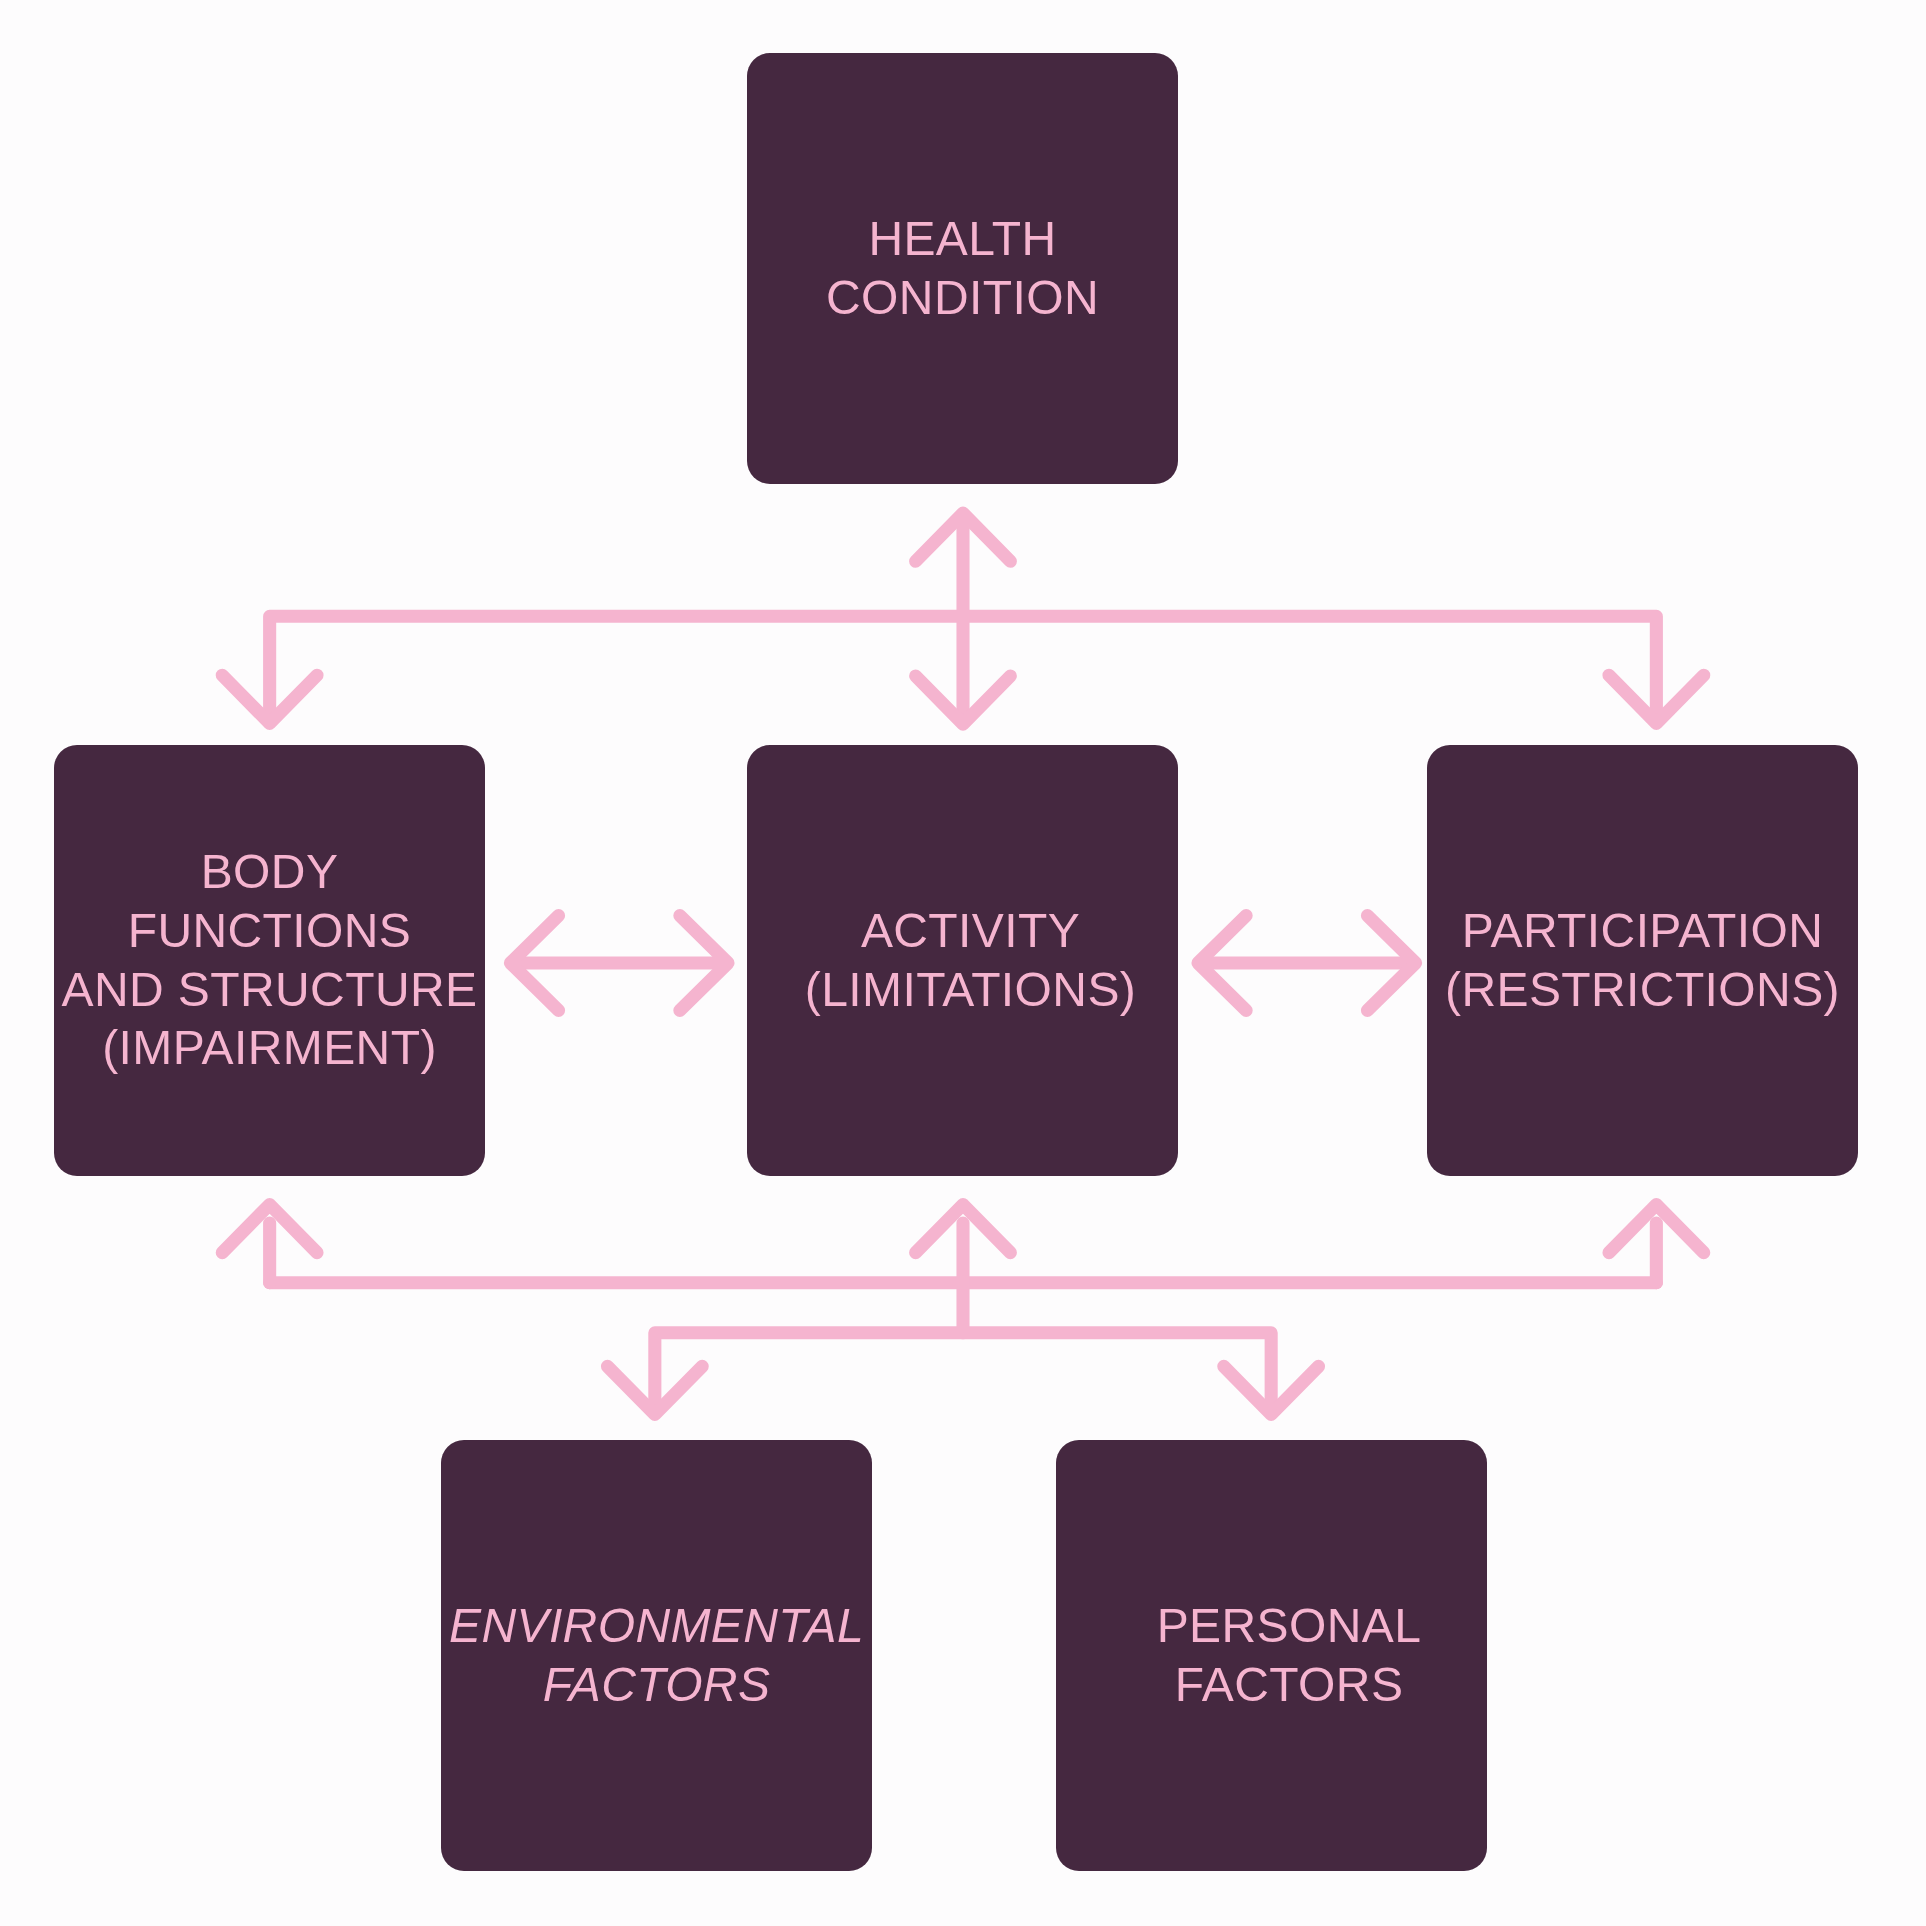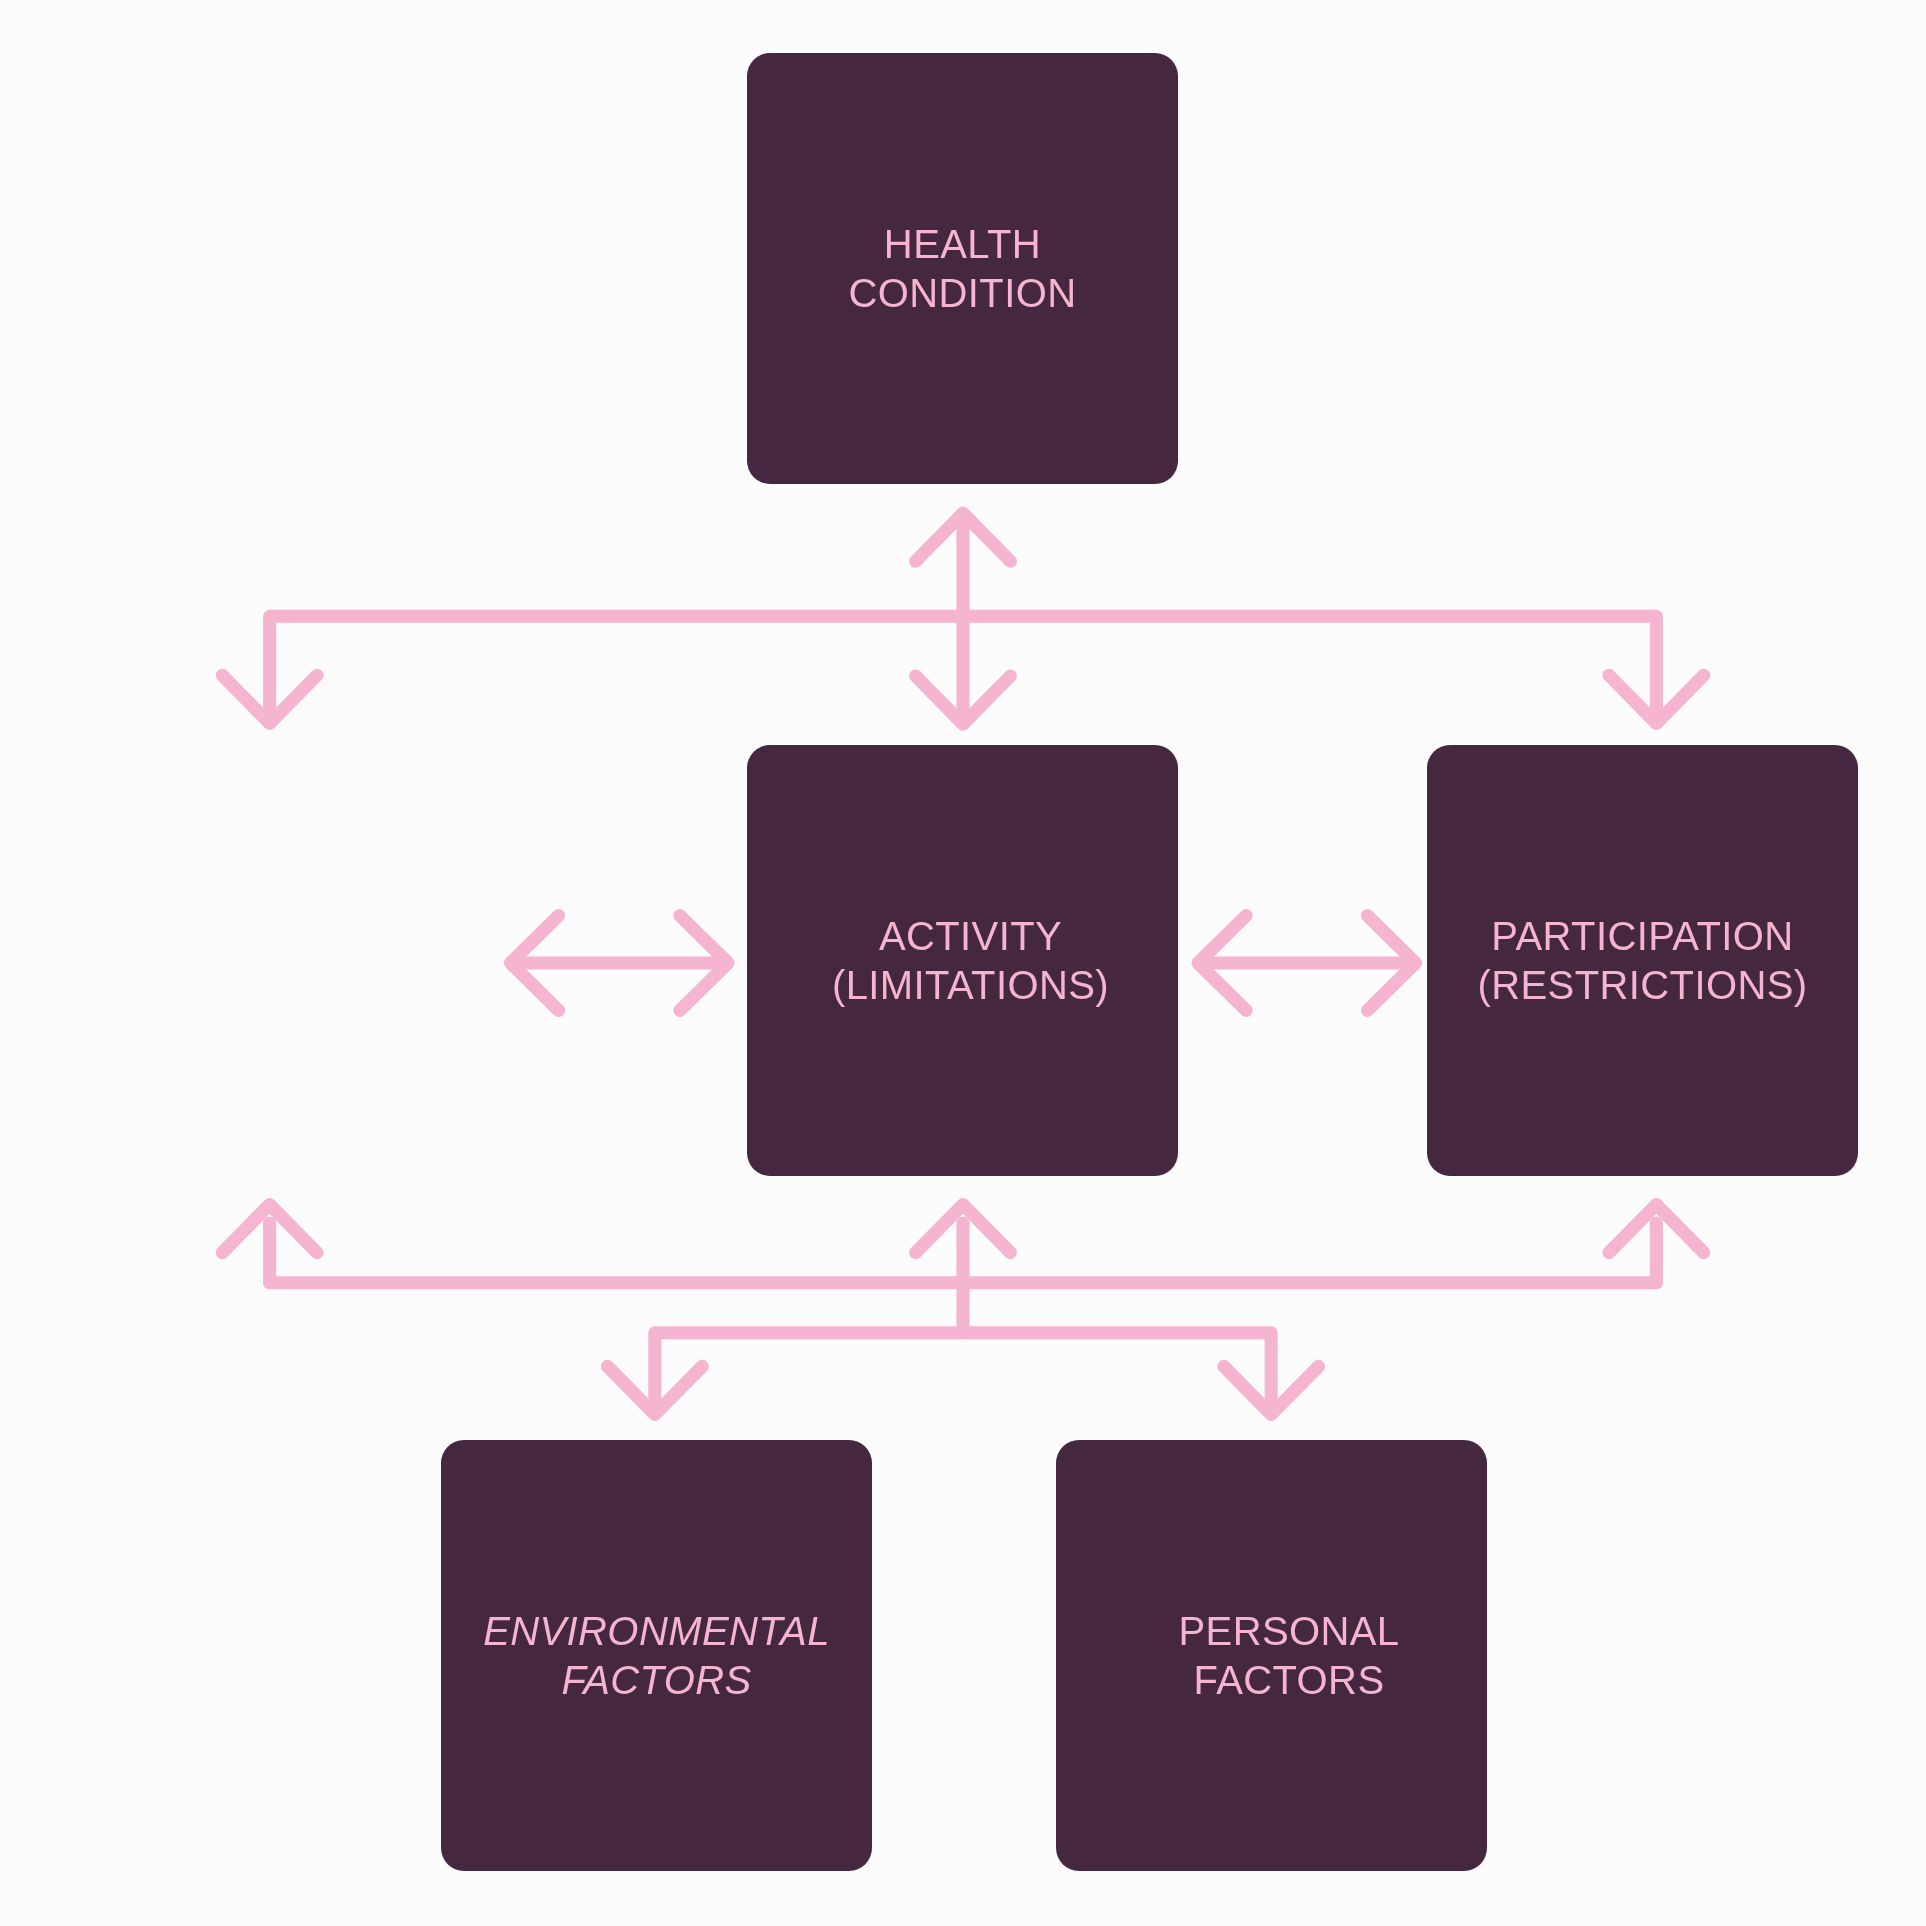--- a/index.html
+++ b/index.html
@@ -28,21 +28,21 @@
     position:absolute;
     width:431px;height:431px;
     background:var(--box);
     border-radius:23px;
     display:flex;align-items:center;justify-content:center;
     text-align:center;
   }
   .box .label{
     white-space:pre-line;
     color:var(--accent);
-    font-size:40px;
+    font-size:48px;
     line-height:1.22;
     letter-spacing:0.4px;
     font-weight:400;
   }
   #node-health{left:747px;top:53px;}
   #node-body{left:54px;top:745px;}
   #node-activity{left:747px;top:745px;padding-left:16px;}
   #node-participation{left:1427px;top:745px;}
   #node-environmental{left:441px;top:1440px;font-style:italic;}
   #node-personal{left:1056px;top:1440px;padding-left:35px;}
@@ -90,20 +90,25 @@
       <path d="M1577 3547 L1700 3672 L1823 3547"></path>
       <path d="M3177 3547 L3300 3672 L3423 3547"></path>
     </g>
   </svg>
 
   <div class="box" id="node-health">
     <span class="label">HEALTH
 CONDITION</span>
   </div>
 
+  <div class="box" id="node-body">
+    <span class="label">BODY FUNCTIONS
+AND STRUCTURE
+(IMPAIRMENT)</span>
+  </div>
 
   <div class="box" id="node-activity">
     <span class="label">ACTIVITY
 (LIMITATIONS)</span>
   </div>
 
   <div class="box" id="node-participation">
     <span class="label">PARTICIPATION
 (RESTRICTIONS)</span>
   </div>

